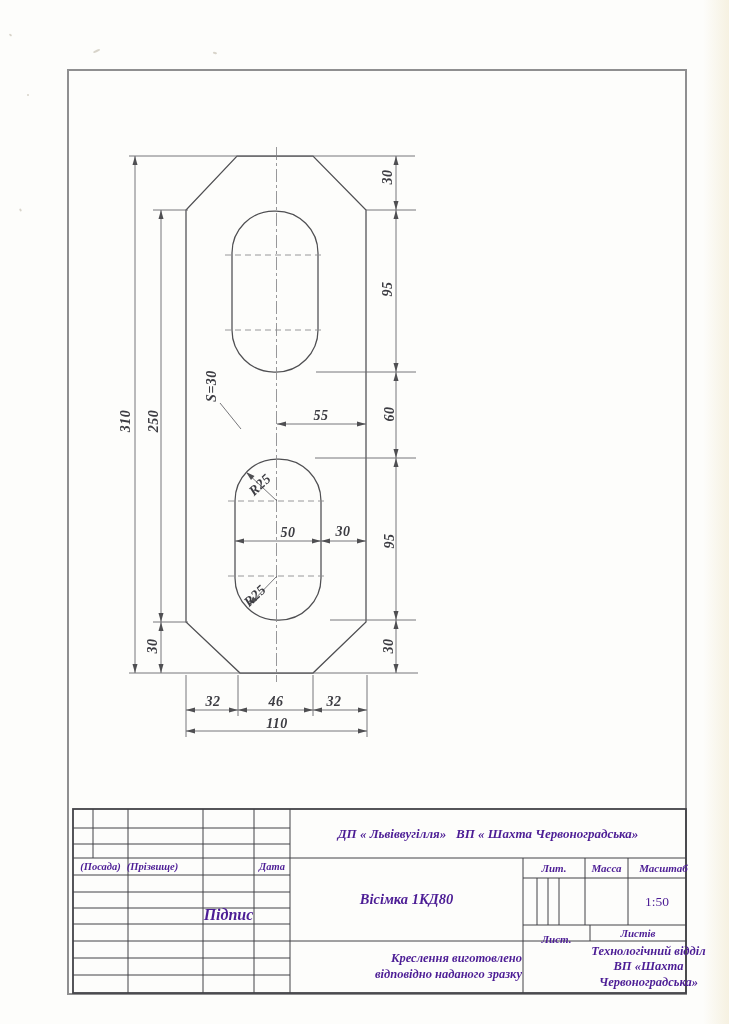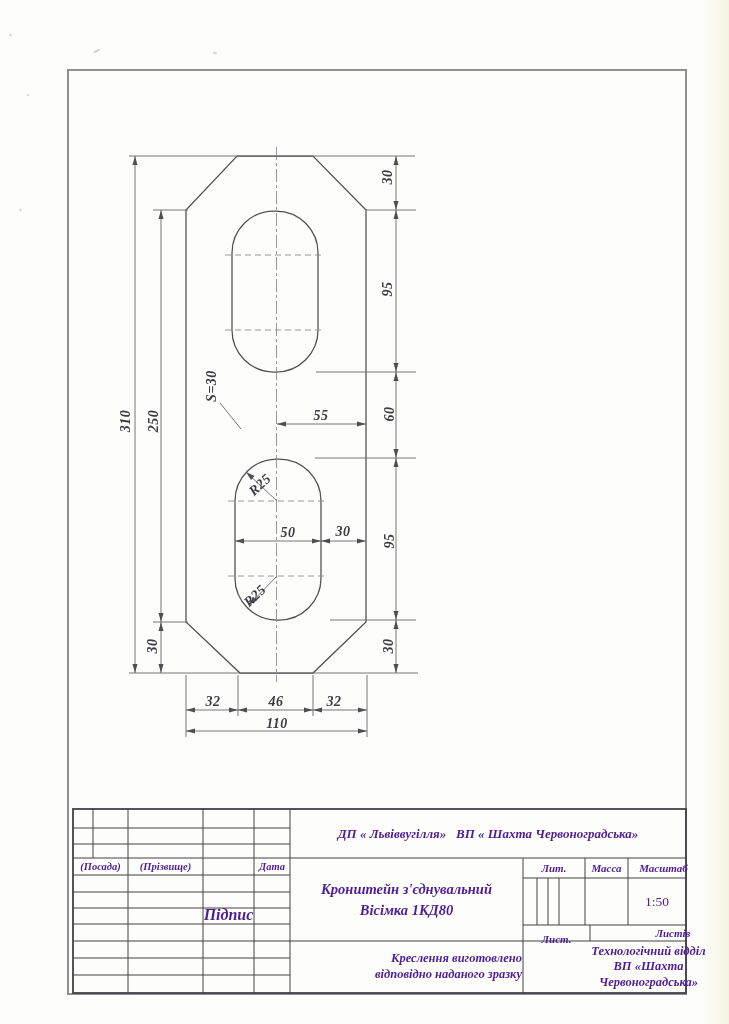--- a/index.html
+++ b/index.html
@@ -159,36 +159,35 @@
       <line x1="585" y1="858" x2="585" y2="925"></line>
       <line x1="628" y1="858" x2="628" y2="925"></line>
       <line x1="590" y1="925" x2="590" y2="941"></line>
     </g>
   </g>
 </svg>
 
 <div class="cell pre" style="left:291px;top:810px;width:394px;height:47px;font-size:13px;">ДП « Львіввугілля»   ВП « Шахта Червоноградська»</div>
 
 <div class="cell" style="left:74px;top:858px;width:53px;height:17px;font-size:10.5px;">(Посада)</div>
-<div class="cell" style="left:129px;top:858px;width:73px;height:17px;font-size:10.5px;">(Прізвище)</div>
+<div class="cell" style="left:116px;top:858px;width:73px;height:17px;font-size:10.5px;">(Прізвище)</div>
 <div class="cell" style="left:204px;top:858px;width:49px;height:17px;font-size:16px;margin-top:48px;">Підпис</div>
 <div class="cell" style="left:255px;top:858px;width:34px;height:17px;font-size:10.5px;">Дата</div>
 
 <div class="cell stack" style="left:291px;top:859px;width:231px;height:81px;font-size:14.5px;line-height:1.4;">
-  <div>Кронштейн з'єднувальний</div>
   <div>Вісімка 1КД80</div>
 </div>
 
 <div class="cell" style="left:523px;top:858px;width:62px;height:20px;font-size:11px;">Лит.</div>
 <div class="cell" style="left:585px;top:858px;width:43px;height:20px;font-size:11px;">Масса</div>
 <div class="cell" style="left:628px;top:858px;width:71px;height:20px;font-size:11px;">Масштаб</div>
 <div class="cell" style="left:628px;top:878px;width:58px;height:47px;font-size:13.5px;font-style:normal;font-weight:normal;">1:50</div>
 
 <div class="cell" style="left:523px;top:925px;width:67px;height:28px;font-size:11px;">Лист.</div>
-<div class="cell" style="left:625px;top:925px;width:96px;height:16px;font-size:11px;">Листів</div>
+<div class="cell" style="left:590px;top:925px;width:96px;height:16px;font-size:11px;">Листів</div>
 
 <div class="cell stack" style="left:291px;top:941px;width:231px;height:52px;font-size:12.5px;line-height:1.25;align-items:flex-end;">
   <div>Креслення виготовлено</div>
   <div>відповідно наданого зразку</div>
 </div>
 
 <div class="cell stack" style="left:523px;top:941px;width:163px;height:52px;font-size:12.5px;line-height:1.22;margin-left:44px;">
   <div>Технологічний відділ</div>
   <div>ВП «Шахта</div>
   <div>Червоноградська»</div>

